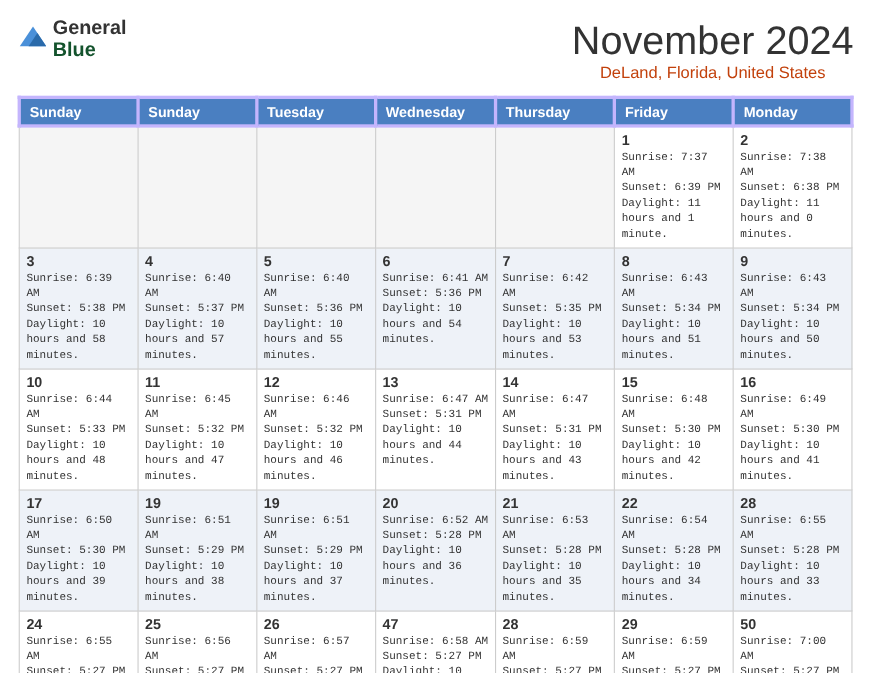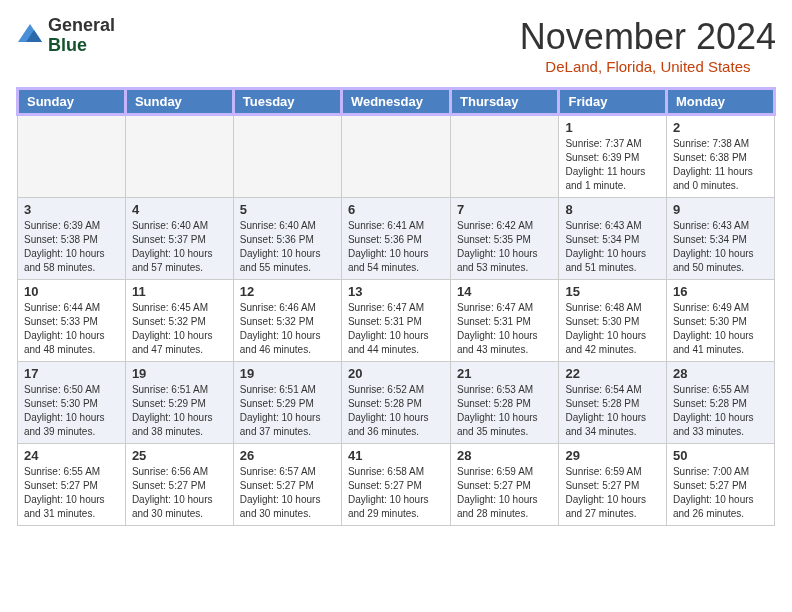--- a/index.html
+++ b/index.html
@@ -74,20 +74,21 @@
     }
     .day-number {
       font-size: 13px;
       font-weight: bold;
       margin-bottom: 2px;
     }
     .day-info {
       font-size: 10px;
       color: #333;
       line-height: 1.4;
+      font-family: Liberation Mono, monospace;
     }
     .row-alt td {
       background: #eef2f8;
     }
   </style>
 </head>
 <body>
 
 <div class="header">
   <div class="logo">
@@ -285,21 +286,21 @@
           Sunrise: 6:56 AM<br>Sunset: 5:27 PM<br>Daylight: 10 hours and 30 minutes.
         </div>
         </td>
         <td>
           <div class="day-number">26</div>
         <div class="day-info">
           Sunrise: 6:57 AM<br>Sunset: 5:27 PM<br>Daylight: 10 hours and 30 minutes.
         </div>
         </td>
         <td>
-          <div class="day-number">41</div>
+          <div class="day-number">47</div>
         <div class="day-info">
           Sunrise: 6:58 AM<br>Sunset: 5:27 PM<br>Daylight: 10 hours and 29 minutes.
         </div>
         </td>
         <td>
           <div class="day-number">28</div>
         <div class="day-info">
           Sunrise: 6:59 AM<br>Sunset: 5:27 PM<br>Daylight: 10 hours and 28 minutes.
         </div>
         </td>

